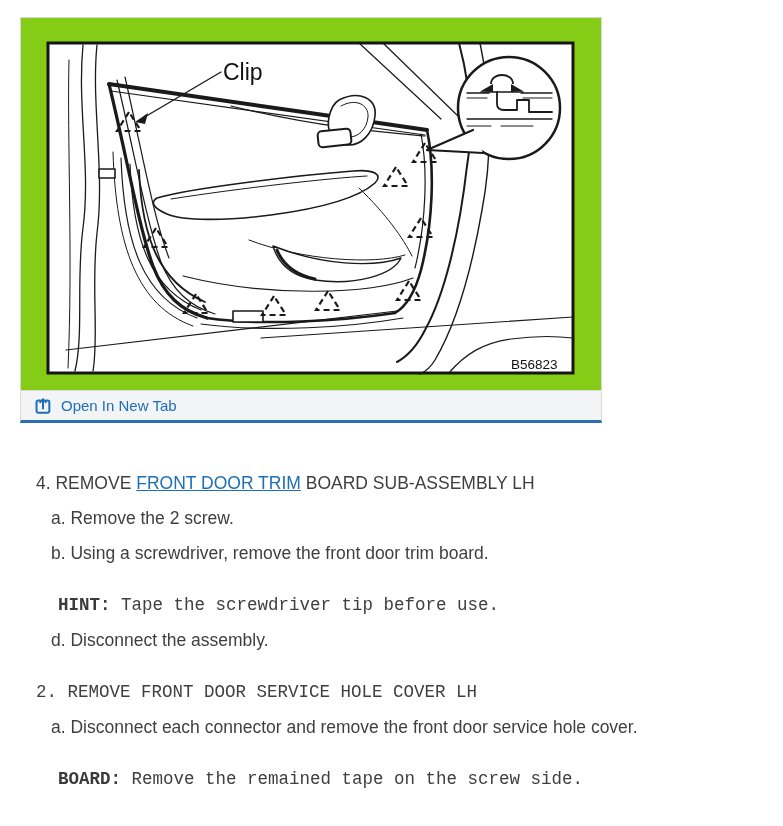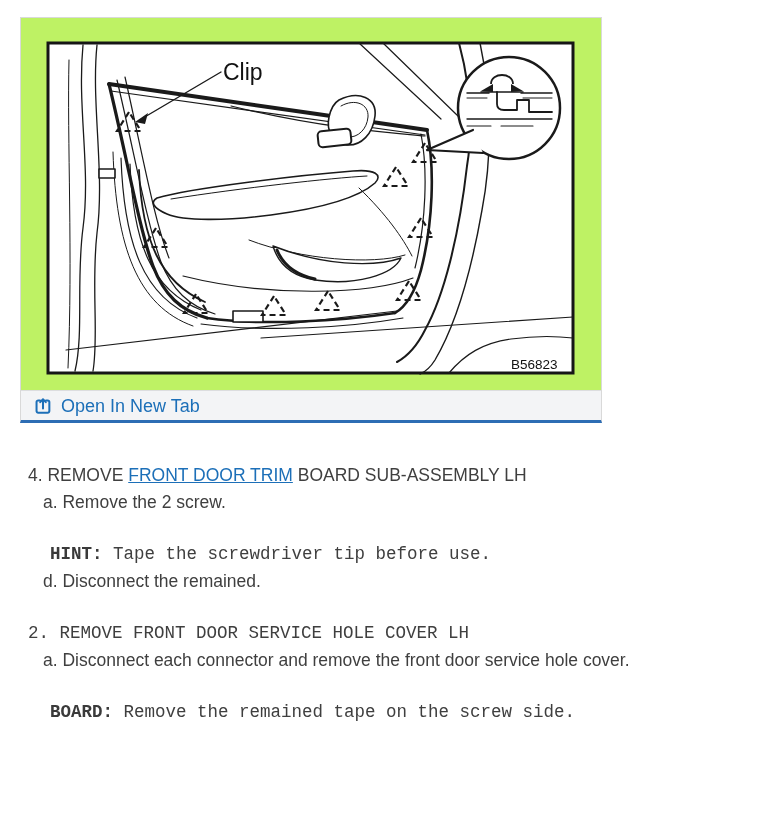--- a/index.html
+++ b/index.html
@@ -17,56 +17,56 @@
   .figure-panel {
     position: absolute; left: 20px; top: 17px;
     width: 582px;
     background: #fff;
     border: 1px solid #d9d9d9;
     border-bottom: 3px solid #2d6db4;
   }
   .figure-area {
     height: 372px;
     position: relative;
-    background: #bef264;
+    background: #84cc16;
   }
   .figure-area svg { display: block; }
 
   .figure-toolbar {
     height: 30px;
     background: #f3f4f6;
     border-top: 1px solid #dcdddf;
     display: flex;
     align-items: center;
     justify-content: space-between;
     padding: 0 13px;
   }
   .tb-link {
     display: flex; align-items: center;
     color: #1c6fb8;
-    font-size: 18px;
+    font-size: 15px;
     text-decoration: none;
     cursor: pointer;
     line-height: 30px;
   }
   .tb-link .ic { display: inline-flex; margin-right: 9px; }
   .tb-link.right .ic { margin-right: 6px; }
 
   
   .art { stroke: #1a1a1a; fill: none; stroke-linecap: round; stroke-linejoin: round; }
   .artfill { stroke: #1a1a1a; fill: #ffffff; stroke-linejoin: round; }
   .tri { stroke: #1a1a1a; fill: none; stroke-width: 2.2; stroke-dasharray: 6 4; }
   .svgtext { fill: #111; font-family: "Liberation Sans", sans-serif; }
 
   
   .instructions {
     position: absolute; left: 0; top: 462px; width: 783px;
     font-size: 17.5px; line-height: 27px; color: #3f3f3f;
   }
-  .instructions p { margin: 0; }
+  .instructions p { margin: 8px; }
   .step-title { padding-left: 28px; }
   .sub { padding-left: 43px; }
   .callout { padding-left: 50px; }
   .gap { margin-top: 25px !important; font-family: Liberation Mono, monospace; }
   .inline-link { color: #1c6fb8; text-decoration: underline; cursor: pointer; }
   .bold { font-weight: bold; color: #3a3a3a; }
 </style>
 </head>
 <body>
 
@@ -168,18 +168,19 @@
         </svg>
       </span>
       <span>Open In New Tab</span>
     </a>
   </div>
 </div>
 
 <div class="instructions">
   <p class="step-title"><span>4.</span> <span>REMOVE</span> <a class="inline-link">FRONT DOOR TRIM</a> <span>BOARD SUB-ASSEMBLY LH</span></p>
   <p class="sub">a. Remove the 2 screw.</p>
+  <p class="sub">b. Using a screwdriver, remove the front door trim board.</p>
   <p class="callout gap"><span class="bold">HINT:</span> <span>Tape the screwdriver tip before use.</span></p>
-  <p class="sub">d. Disconnect the remained.</p>
+  <p class="sub">d. Disconnect the assembly.</p>
   <p class="step-title gap">2. REMOVE FRONT DOOR SERVICE HOLE COVER LH</p>
   <p class="sub">a. Disconnect each connector and remove the front door service hole cover.</p>
   <p class="callout gap"><span class="bold">BOARD:</span> <span>Remove the remained tape on the screw side.</span></p>
 </div>
 
 </body></html>

